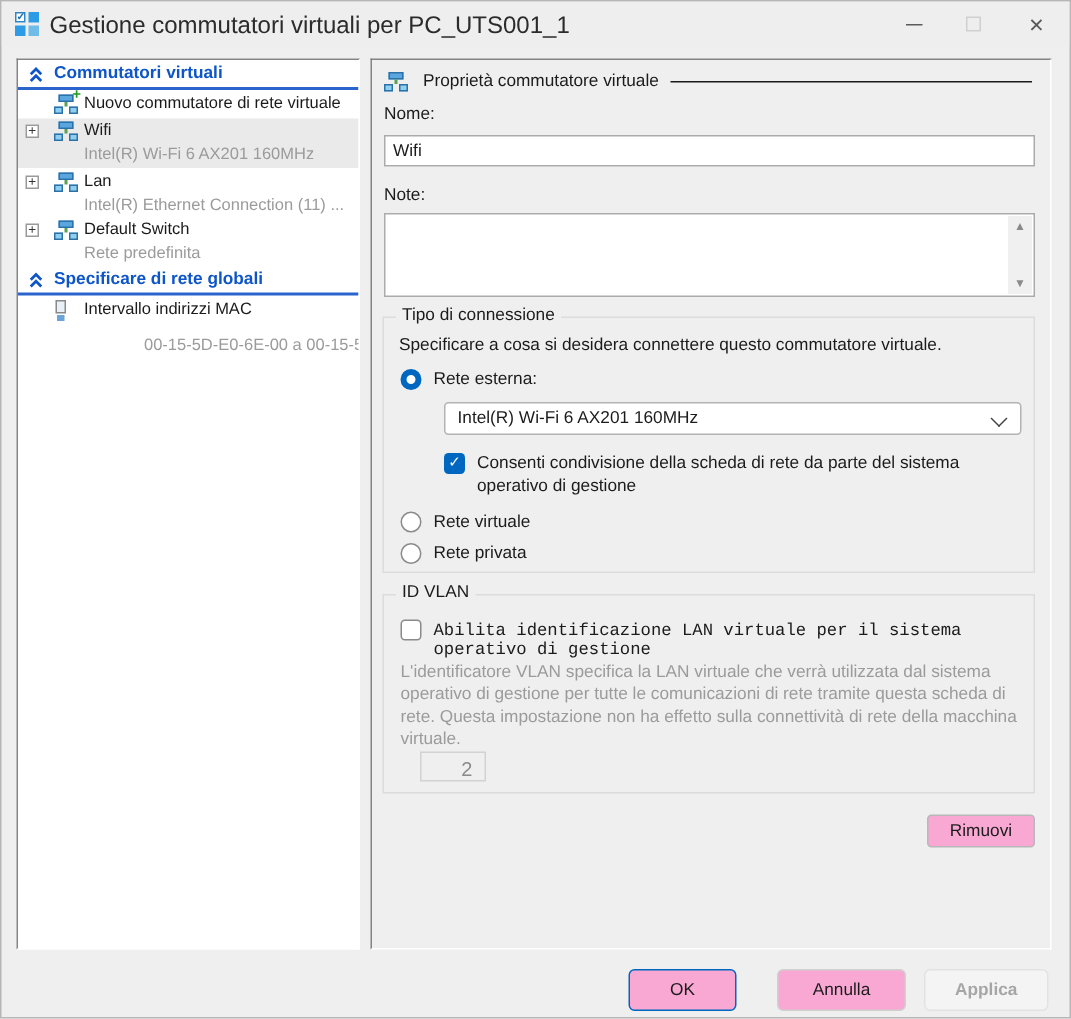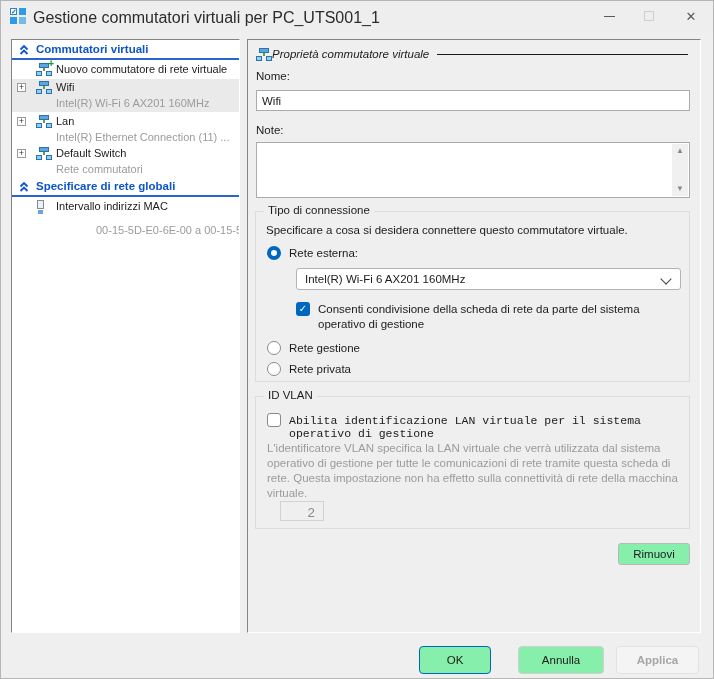--- a/index.html
+++ b/index.html
@@ -45,42 +45,42 @@
   .sw .n1{position:absolute;left:0;bottom:0;width:6px;height:5px;background:#8fd0f0;border:1px solid #2c72a8;box-sizing:border-box;}
   .sw .n2{position:absolute;right:0;bottom:0;width:6px;height:5px;background:#8fd0f0;border:1px solid #2c72a8;box-sizing:border-box;}
   .sw .st{position:absolute;left:7px;top:5px;width:2px;height:3px;background:#58a058;}
   .sw .plus{position:absolute;right:-2px;top:-4px;color:#1e9e1e;font-weight:bold;font-size:10px;line-height:10px;}
   
   .mac-ic{display:inline-block;position:relative;width:9px;height:14px;}
   .mac-ic .body{position:absolute;left:1px;top:0;width:7px;height:9px;border:1px solid #8a8a8a;background:#e8f1f8;box-sizing:border-box;}
   .mac-ic .foot{position:absolute;left:2px;bottom:0;width:5px;height:4px;background:#6aa4d8;}
   
   .m-header{position:absolute;left:8px;top:6px;right:12px;height:16px;display:flex;align-items:center;}
-  .m-header .htxt{white-space:nowrap;font-style:italic;}
+  .m-header .htxt{margin-left:10px;white-space:nowrap;}
   .m-header .hline{flex:1;margin-left:8px;border-top:1px solid #1a1a1a;height:0;}
   .lbl{position:absolute;white-space:nowrap;}
   .txt-input{position:absolute;box-sizing:border-box;height:21px;background:#fff;border:1px solid #ababab;font-family:"Liberation Sans",sans-serif;font-size:11.5px;padding:0 5px;color:#1b1b1b;outline:none;}
   .notes-box{position:absolute;box-sizing:border-box;background:#fff;border:1px solid #ababab;}
   .vscroll{position:absolute;right:1px;top:1px;bottom:1px;width:16px;background:#f0f0f0;}
   .vscroll .arr{position:absolute;left:0;width:16px;height:14px;text-align:center;font-size:8px;color:#8a8a8a;line-height:14px;}
   .arr.up{top:0;} .arr.dn{bottom:0;}
   .groupbox{position:absolute;box-sizing:border-box;border:1px solid #dcdcdc;}
   .groupbox .gb-label{position:absolute;top:-8px;left:8px;background:#efefef;padding:0 4px;white-space:nowrap;}
   .radio{position:absolute;width:14px;height:14px;border-radius:50%;box-sizing:border-box;background:#fff;}
   .radio.on{border:4px solid #0067c0;}
   .radio.off{border:1px solid #8a8a8a;}
   .chk{position:absolute;width:14px;height:14px;box-sizing:border-box;border-radius:3px;}
   .chk.on{background:#0067c0;color:#fff;font-size:10px;line-height:14px;text-align:center;}
   .chk.off{background:#fff;border:1px solid #8a8a8a;}
   .combo{position:absolute;box-sizing:border-box;height:22px;background:#fff;border:1px solid #b3b3b3;border-radius:3px;}
   .combo .cval{position:absolute;left:8px;top:4px;white-space:nowrap;}
   .combo .cchev{position:absolute;right:10px;top:6px;width:7px;height:7px;border-right:1.3px solid #454545;border-bottom:1.3px solid #454545;transform:rotate(45deg);}
   .desc-gray{position:absolute;color:#9b9b9b;line-height:15px;}
   .vlan-input{position:absolute;box-sizing:border-box;height:20px;background:#efefef;border:1px solid #d2d2d2;color:#8a8a8a;text-align:right;padding:2px 8px 0 0;}
-  .btn{position:absolute;box-sizing:border-box;background:#86efac;border:1px solid #cfcfcf;border-radius:4px;display:flex;align-items:center;justify-content:center;font-size:11.5px;color:#1b1b1b;}
+  .btn{position:absolute;box-sizing:border-box;background:#f9a8d4;border:1px solid #cfcfcf;border-radius:4px;display:flex;align-items:center;justify-content:center;font-size:11.5px;color:#1b1b1b;}
   .btn.default{border:1px solid #0067c0;}
   .btn.disabled{background:#f4f4f4;border:1px solid #e2e2e2;color:#a6a6a6;}
   .btn.small{border-radius:3px;border:1px solid #b8b8b8;}
   
   .dblchev svg{display:block;}
 </style>
 </head>
 <body>
 
 <div class="dialog">
@@ -161,21 +161,21 @@
       <span class="expander">+</span>
       <span class="t-icon sw">
           <span class="bar"></span>
           <span class="st"></span>
           <span class="n1"></span>
           <span class="n2"></span>
         </span>
       <span class="t-label">Default Switch</span>
     </div>
     <div class="tree-row" style="top:122px;">
-      <span class="t-sub">Rete commutatori</span>
+      <span class="t-sub">Rete predefinita</span>
     </div>
 
     <div class="side-header" style="top:140px;">
       <span class="chev dblchev">
         <svg width="12" height="12" viewBox="0 0 12 12">
             <path d="M2.5 5.5 L6 2 L9.5 5.5" fill="none" stroke="#0d55c8" stroke-width="1.8"></path>
             <path d="M2.5 10 L6 6.5 L9.5 10" fill="none" stroke="#0d55c8" stroke-width="1.8"></path>
           </svg>
       </span>
       <span class="htext">Specificare di rete globali</span>
@@ -229,21 +229,21 @@
 
       <div class="combo" style="left:40px;top:56px;width:385px;">
         <span class="cval">Intel(R) Wi-Fi 6 AX201 160MHz</span>
         <span class="cchev"></span>
       </div>
 
       <span class="chk on" style="left:40px;top:90px;">✓</span>
       <div class="lbl" style="left:62px;top:90px;position:absolute;white-space:normal;width:368px;line-height:15px;">Consenti condivisione della scheda di rete da parte del sistema operativo di gestione</div>
 
       <span class="radio off" style="left:11px;top:129px;"></span>
-      <div class="lbl" style="left:33px;top:130px;position:absolute;">Rete gestione</div>
+      <div class="lbl" style="left:33px;top:130px;position:absolute;">Rete virtuale</div>
 
       <span class="radio off" style="left:11px;top:150px;"></span>
       <div class="lbl" style="left:33px;top:151px;position:absolute;">Rete privata</div>
     </div>
 
     <div class="groupbox" style="left:7px;top:356px;width:435px;height:133px;">
       <span class="gb-label">ID VLAN</span>
 
       <span class="chk off" style="left:11px;top:16px;"></span>
       <div class="lbl" style="left:33px;top:17px;position:absolute;white-space:normal;width:390px;font-family:Liberation Mono, monospace;">Abilita identificazione LAN virtuale per il sistema operativo di gestione</div>

